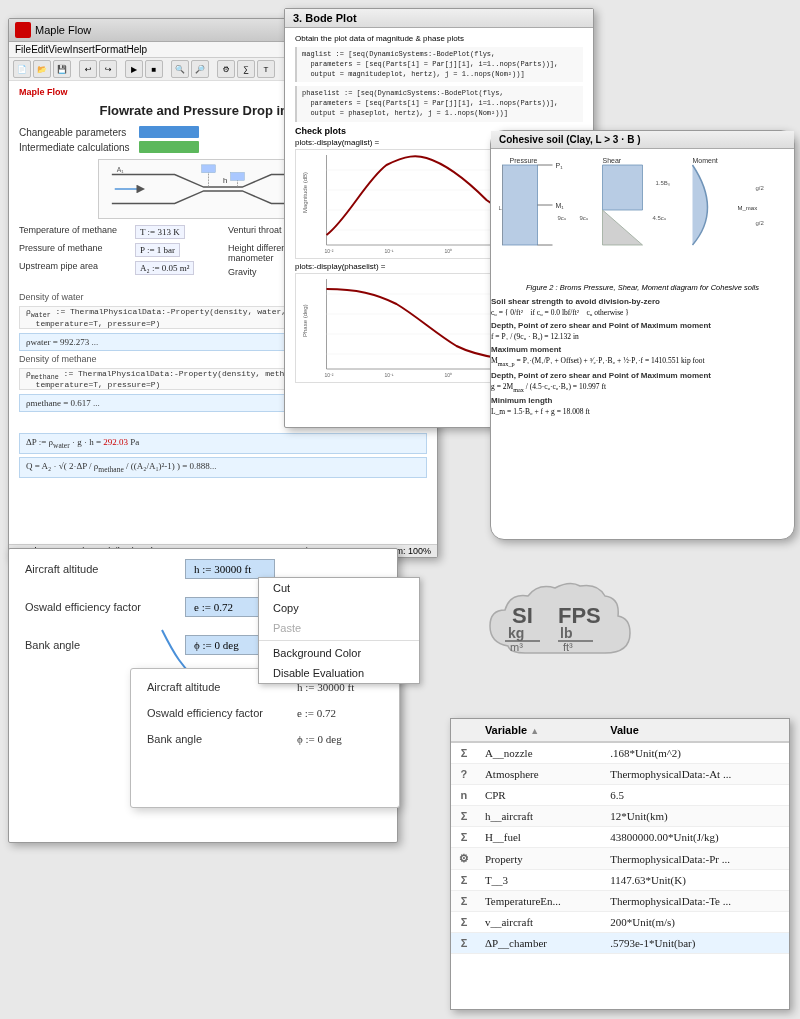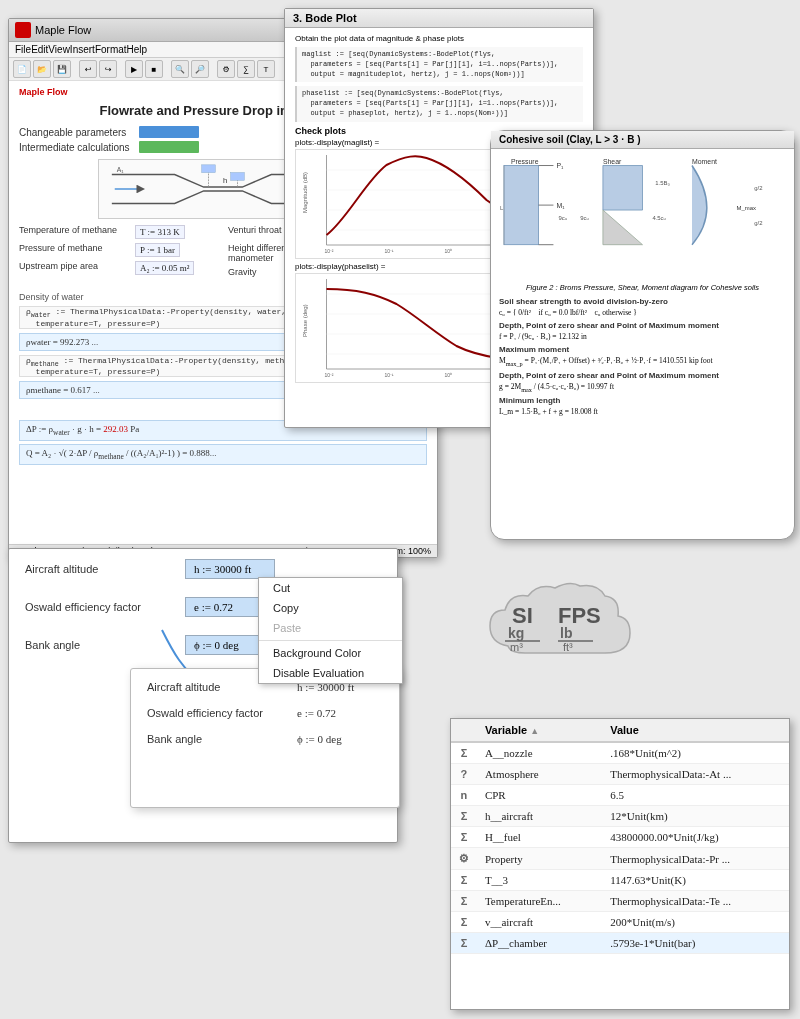--- a/index.html
+++ b/index.html
@@ -226,21 +226,21 @@
       border-radius: 14px;
     }
     .soil-titlebar {
       background: linear-gradient(to bottom, #f0f0f0, #ddd);
       padding: 3px 8px;
       font-size: 10px;
       font-weight: bold;
       border-bottom: 1px solid #aaa;
     }
     .soil-content {
-      padding: 6px 8px;
+      padding: 6px 0;
       font-size: 7.5px;
       overflow: hidden;
     }
     .soil-diagram {
       width: 100%;
       height: 120px;
       margin-bottom: 6px;
     }
     .soil-formula-block {
       margin-bottom: 4px;
@@ -287,21 +287,21 @@
 
     
     .context-menu {
       position: absolute;
       top: 577px;
       left: 258px;
       background: #fff;
       border: 1px solid #aaa;
       box-shadow: 2px 2px 6px rgba(0,0,0,0.25);
       font-size: 11px;
-      width: 145px;
+      width: 162px;
       z-index: 10;
     }
     .ctx-item {
       padding: 4px 14px;
       cursor: pointer;
       color: #222;
     }
     .ctx-item.disabled { color: #aaa; cursor: default; }
     .ctx-sep { border-top: 1px solid #ddd; margin: 2px 0; }
 
@@ -491,20 +491,21 @@
       </div>
     </div>
 
     <div style="font-size:9px; margin-top:4px; color:#555;">Density of water</div>
     <div class="density-block">
       ρ<sub>water</sub> := ThermalPhysicalData:-Property(density, water,<br>
       &nbsp;&nbsp;temperature=T, pressure=P)
     </div>
     <div class="result-row">ρwater = 992.273 ...</div>
 
+    <div style="font-size:9px; margin-top:3px; color:#555;">Density of methane</div>
     <div class="density-block">
       ρ<sub>methane</sub> := ThermalPhysicalData:-Property(density, methane,<br>
       &nbsp;&nbsp;temperature=T, pressure=P)
     </div>
     <div class="result-row">ρmethane = 0.617 ...</div>
 
     <div class="result-row" style="margin-top:21px;">
       ΔP := ρ<sub>water</sub> · g · h = <span style="color:#cc0000;">292.03</span> Pa
     </div>
 

